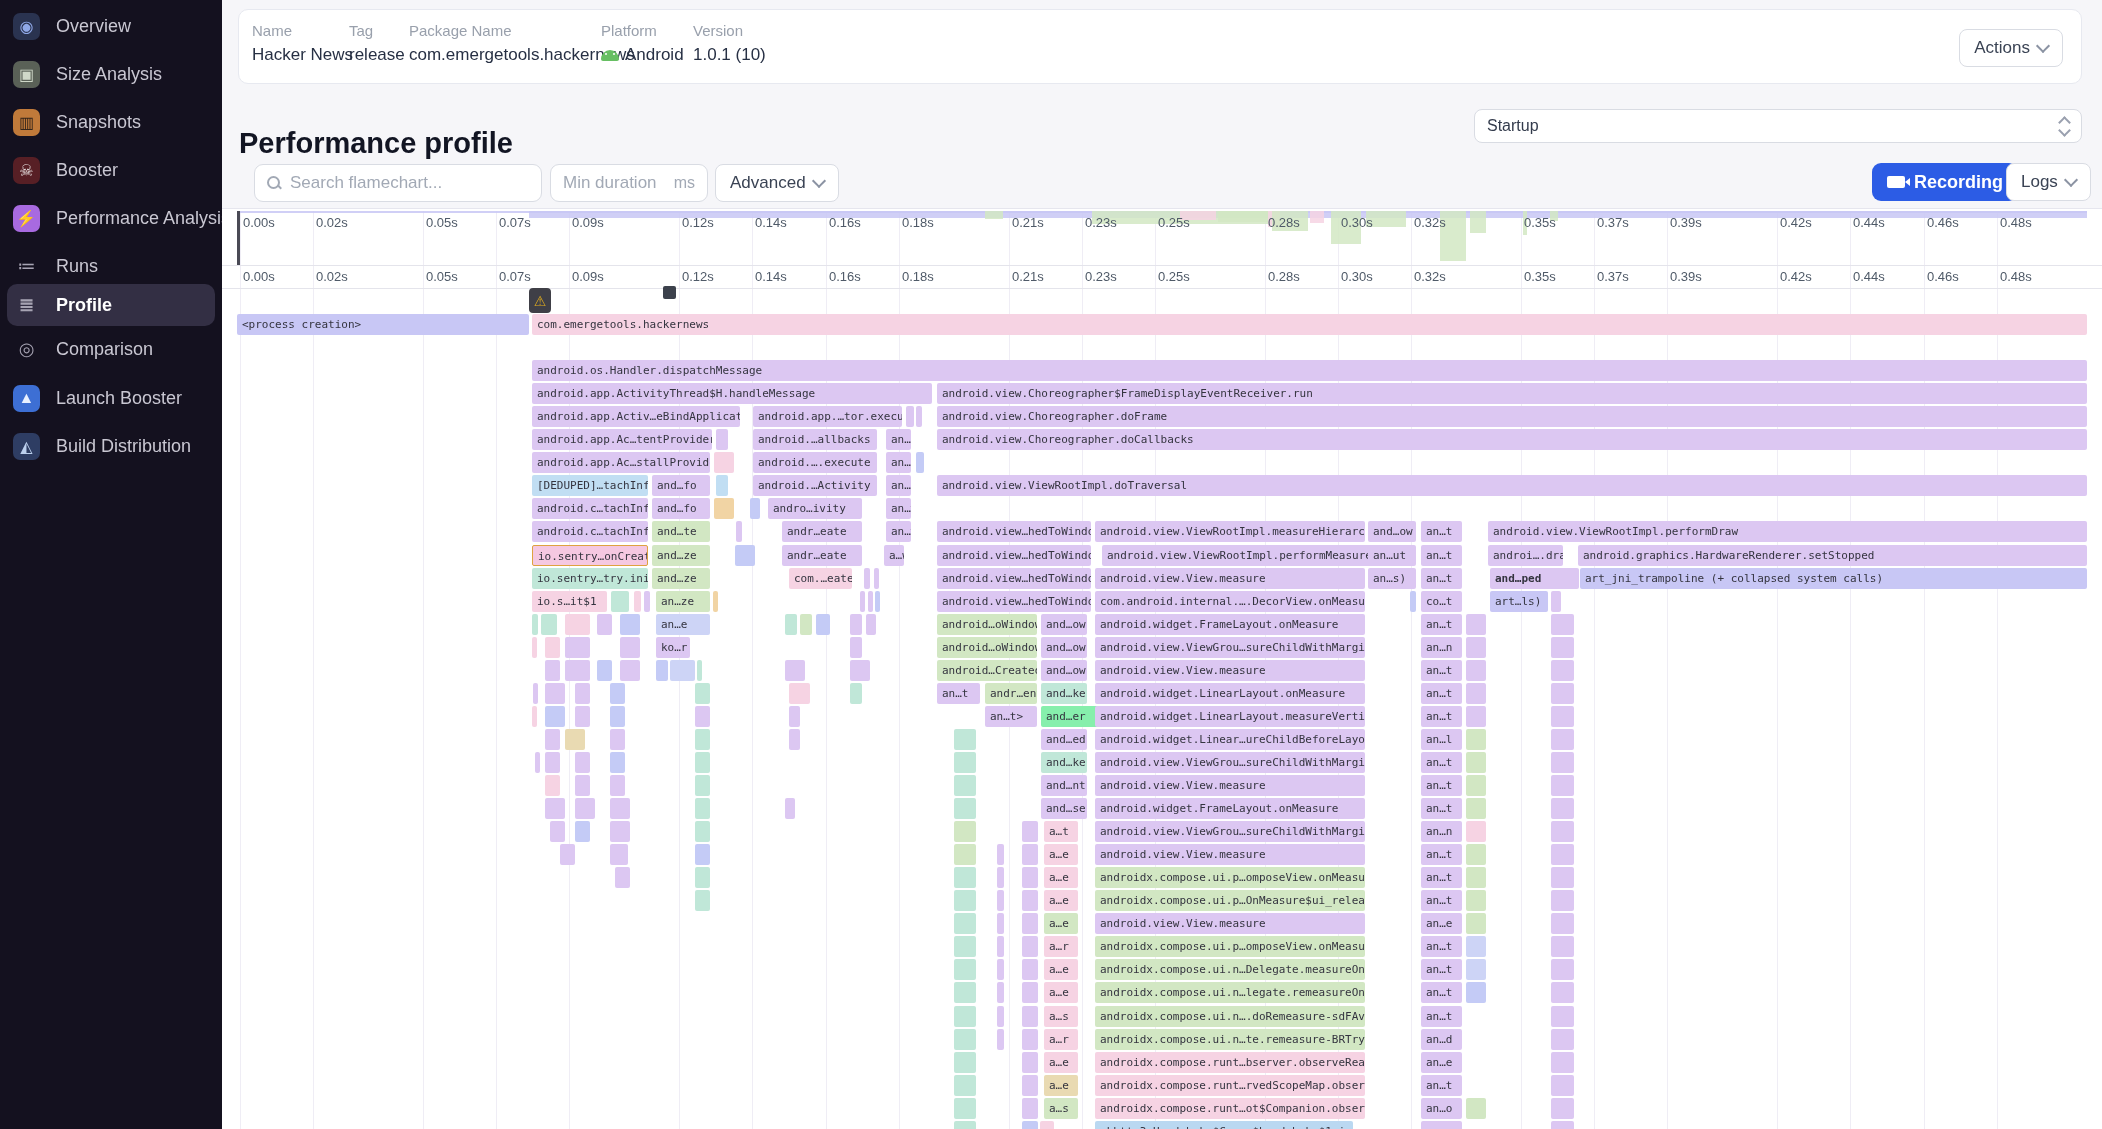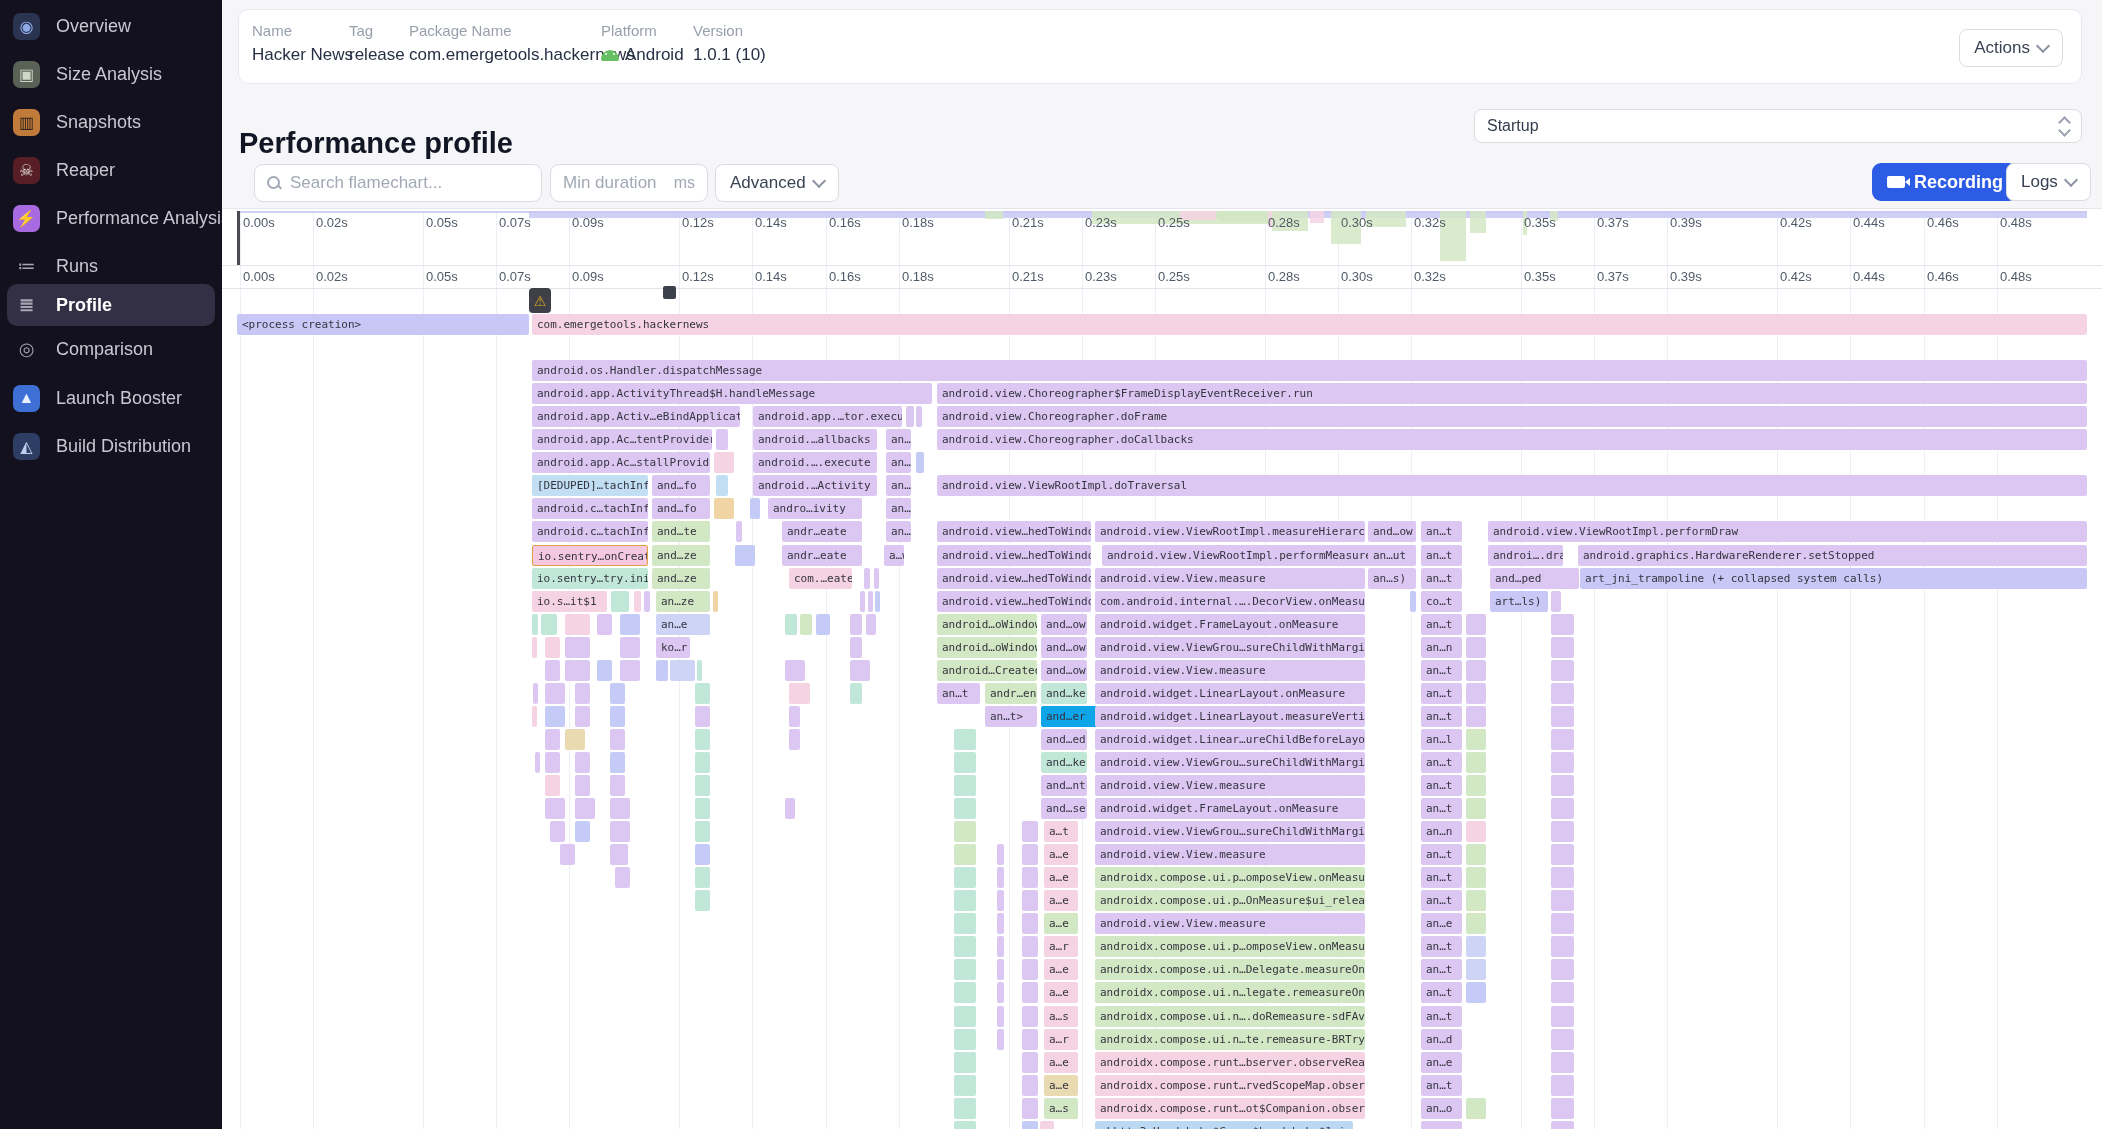--- a/index.html
+++ b/index.html
@@ -102,21 +102,21 @@
       <div class="side-item" style="top: 53px;">
         <div class="tile" style="background: rgb(90, 97, 87); color: rgb(207, 216, 200);">▣</div>
         <div class="lbl">Size Analysis</div>
       </div>
       <div class="side-item" style="top: 101px;">
         <div class="tile" style="background: rgb(192, 122, 58); color: rgb(52, 37, 26);">▥</div>
         <div class="lbl">Snapshots</div>
       </div>
       <div class="side-item" style="top: 149px;">
         <div class="tile" style="background: rgb(87, 31, 37); color: rgb(232, 226, 226);">☠</div>
-        <div class="lbl">Reaper</div>
+        <div class="lbl">Booster</div>
       </div>
       <div class="side-item" style="top: 197px;">
         <div class="tile" style="background: rgb(168, 106, 224); color: rgb(255, 255, 255);">⚡</div>
         <div class="lbl">Performance Analysis</div>
       </div>
       <div class="side-item" style="top: 245px;">
         <div class="glyphonly">≔</div>
         <div class="lbl">Runs</div>
       </div>
       <div class="side-item selected" style="top: 284px;">
@@ -353,21 +353,21 @@
       <div class="bar" style="left: 1356px; top: 336px; width: 509px; background: rgb(220, 199, 242);">android.graphics.HardwareRenderer.setStopped</div>
       <div class="bar dotted" style="left: 310px; top: 359px; width: 116px; background: rgb(192, 231, 216);">io.sentry…try.init</div>
       <div class="bar" style="left: 430px; top: 359px; width: 58px; background: rgb(210, 231, 195);">and…ze</div>
       <div class="bar" style="left: 567px; top: 359px; width: 63px; background: rgb(246, 211, 227);">com.…eate</div>
       <div class="bar" style="left: 642px; top: 359px; width: 6px; background: rgb(220, 199, 242);"></div>
       <div class="bar" style="left: 652px; top: 359px; width: 4px; background: rgb(220, 199, 242);"></div>
       <div class="bar" style="left: 715px; top: 359px; width: 154px; background: rgb(220, 199, 242);">android.view…hedToWindow</div>
       <div class="bar" style="left: 873px; top: 359px; width: 270px; background: rgb(220, 199, 242);">android.view.View.measure</div>
       <div class="bar" style="left: 1146px; top: 359px; width: 48px; background: rgb(220, 199, 242);">an…s)</div>
       <div class="bar" style="left: 1199px; top: 359px; width: 41px; background: rgb(220, 199, 242);">an…t</div>
-      <div class="bar" style="left: 1268px; top: 359px; width: 89px; background: rgb(220, 199, 242);">and…ped</div>
+      <div class="bar" style="left: 1268px; top: 359px; width: 89px; background: rgb(220, 199, 242); font-weight: bold;">and…ped</div>
       <div class="bar" style="left: 1350px; top: 359px; width: 5px; background: rgb(220, 199, 242);"></div>
       <div class="bar" style="left: 1358px; top: 359px; width: 507px; background: rgb(200, 199, 245);">art_jni_trampoline (+ collapsed system calls)</div>
       <div class="bar" style="left: 310px; top: 382px; width: 75px; background: rgb(246, 211, 227);">io.s…it$1</div>
       <div class="bar dotted" style="left: 389px; top: 382px; width: 18px; background: rgb(192, 231, 216);"></div>
       <div class="bar" style="left: 412px; top: 382px; width: 7px; background: rgb(246, 211, 227);"></div>
       <div class="bar" style="left: 422px; top: 382px; width: 6px; background: rgb(220, 199, 242);"></div>
       <div class="bar" style="left: 434px; top: 382px; width: 54px; background: rgb(210, 231, 195);">an…ze</div>
       <div class="bar dotted" style="left: 491px; top: 382px; width: 4px; background: rgb(241, 212, 164);"></div>
       <div class="bar" style="left: 638px; top: 382px; width: 5px; background: rgb(220, 199, 242);"></div>
       <div class="bar" style="left: 646px; top: 382px; width: 4px; background: rgb(220, 199, 242);"></div>
@@ -436,21 +436,21 @@
       <div class="bar" style="left: 1199px; top: 474px; width: 41px; background: rgb(220, 199, 242);">an…t</div>
       <div class="bar" style="left: 1244px; top: 474px; width: 20px; background: rgb(220, 199, 242);"></div>
       <div class="bar" style="left: 1329px; top: 474px; width: 23px; background: rgb(220, 199, 242);"></div>
       <div class="bar" style="left: 310px; top: 497px; width: 3px; background: rgb(246, 211, 227);"></div>
       <div class="bar" style="left: 323px; top: 497px; width: 20px; background: rgb(196, 203, 246);"></div>
       <div class="bar" style="left: 353px; top: 497px; width: 15px; background: rgb(220, 199, 242);"></div>
       <div class="bar" style="left: 388px; top: 497px; width: 15px; background: rgb(196, 203, 246);"></div>
       <div class="bar" style="left: 473px; top: 497px; width: 15px; background: rgb(220, 199, 242);"></div>
       <div class="bar" style="left: 567px; top: 497px; width: 11px; background: rgb(220, 199, 242);"></div>
       <div class="bar" style="left: 763px; top: 497px; width: 52px; background: rgb(220, 199, 242);">an…t&gt;</div>
-      <div class="bar" style="left: 819px; top: 497px; width: 62px; background: #0ea5e9;">and…er</div>
+      <div class="bar" style="left: 819px; top: 497px; width: 62px; background: #86efac;">and…er</div>
       <div class="bar" style="left: 873px; top: 497px; width: 270px; background: rgb(220, 199, 242);">android.widget.LinearLayout.measureVertical</div>
       <div class="bar" style="left: 1199px; top: 497px; width: 41px; background: rgb(220, 199, 242);">an…t</div>
       <div class="bar" style="left: 1244px; top: 497px; width: 20px; background: rgb(220, 199, 242);"></div>
       <div class="bar" style="left: 1329px; top: 497px; width: 23px; background: rgb(220, 199, 242);"></div>
       <div class="bar" style="left: 323px; top: 520px; width: 15px; background: rgb(220, 199, 242);"></div>
       <div class="bar dotted" style="left: 343px; top: 520px; width: 20px; background: rgb(233, 218, 178);"></div>
       <div class="bar" style="left: 388px; top: 520px; width: 15px; background: rgb(220, 199, 242);"></div>
       <div class="bar dotted" style="left: 473px; top: 520px; width: 15px; background: rgb(192, 231, 216);"></div>
       <div class="bar" style="left: 567px; top: 520px; width: 11px; background: rgb(220, 199, 242);"></div>
       <div class="bar dotted" style="left: 732px; top: 520px; width: 22px; background: rgb(192, 231, 216);"></div>

